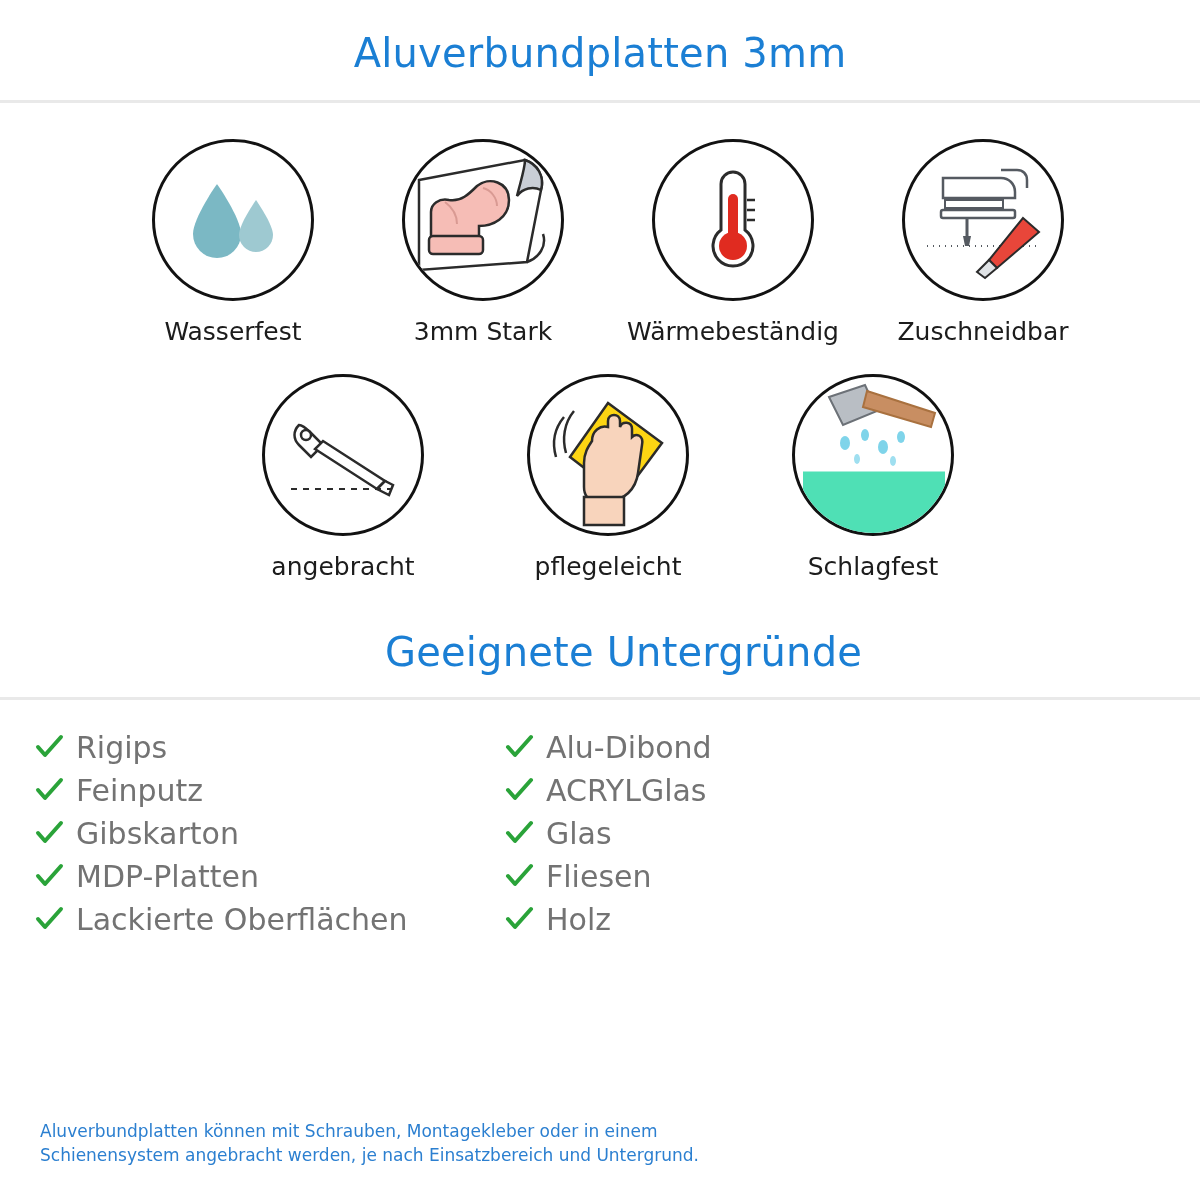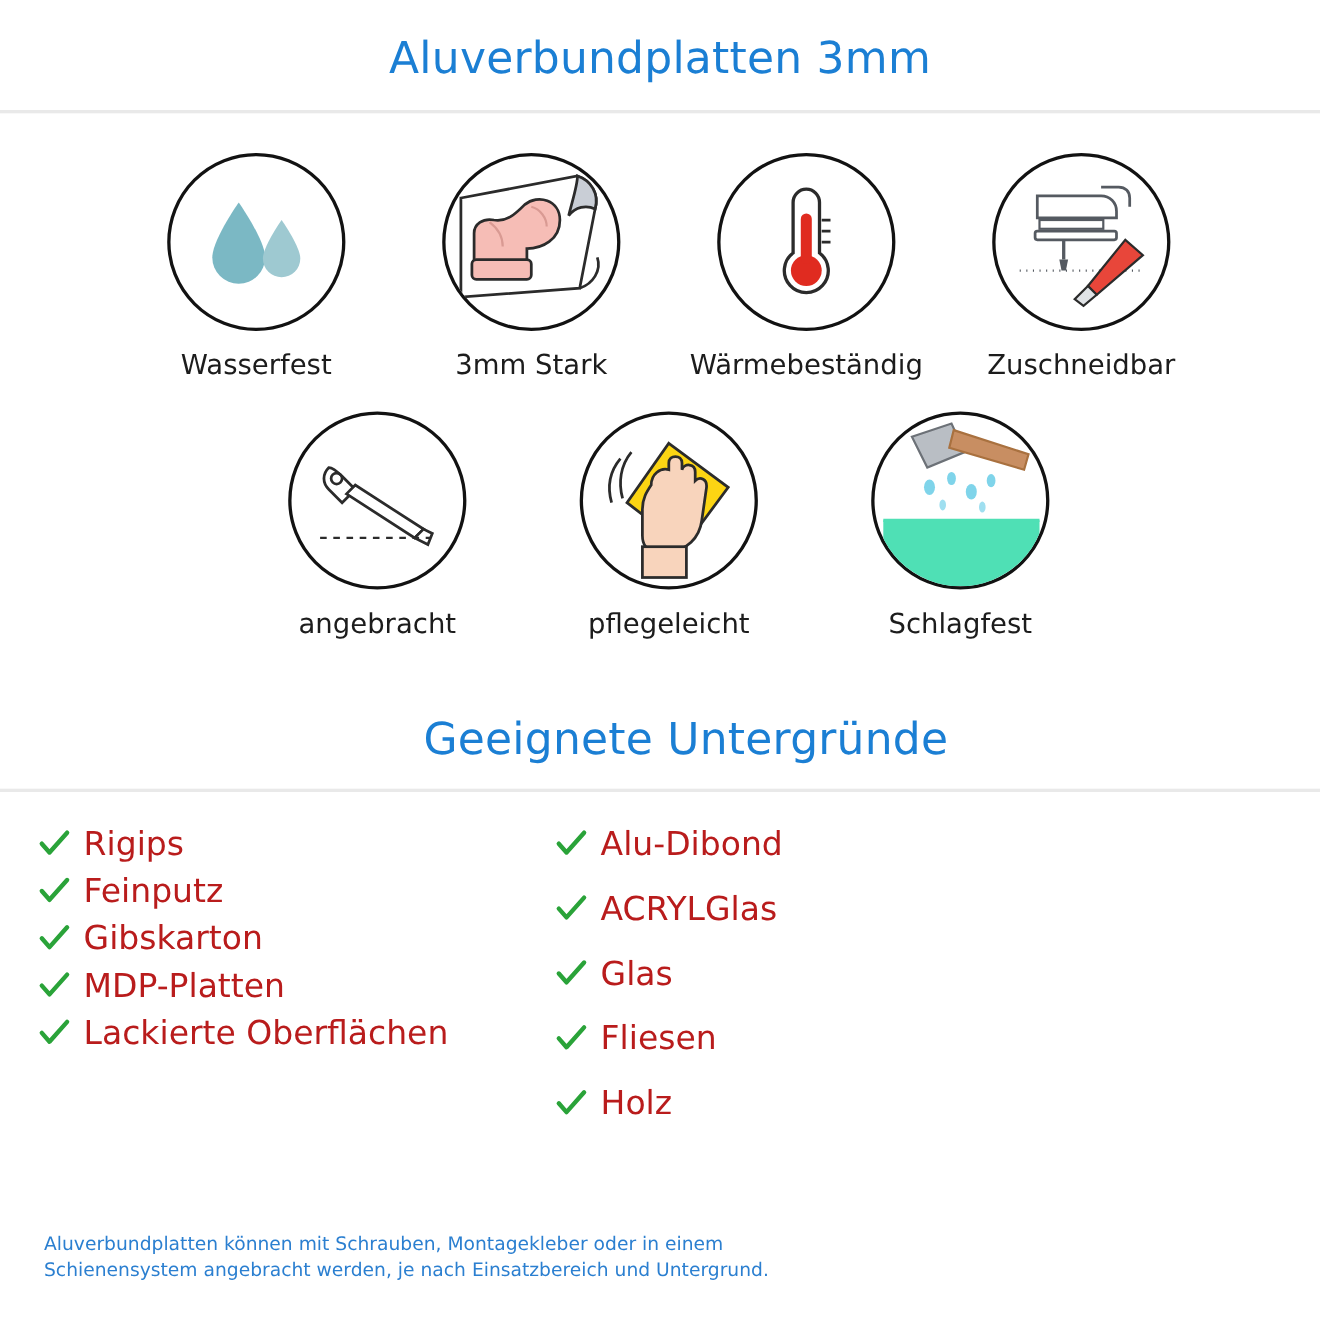--- a/index.html
+++ b/index.html
@@ -66,56 +66,56 @@
     margin-top: 16px;
     font-size: 25px;
     color: #1c1c1c;
     text-align: center;
     white-space: nowrap;
   }
   .row2 { margin-top: 28px; }
 
   
   #title-sub {
-    margin-top: 68px;
+    margin-top: 48px;
     padding-left: 47px;
   }
   .sub-divider {
     height: 3px;
     background: #e9e9e9;
     margin-top: 22px;
   }
   .substrates {
     display: flex;
     padding: 26px 34px 0 34px;
   }
   .sub-col {
     display: flex;
     flex-direction: column;
   }
   .sub-col.c1 { width: 470px; }
-  .sub-col.c2 { width: 340px; gap: 16px; }
+  .sub-col.c2 { width: 340px; }
   .sub-col.c3 { width: 340px; }
   .sub-item {
     display: flex;
     align-items: center;
     height: 42px;
     margin-bottom: 1px;
   }
   .check {
     width: 30px;
     height: 30px;
     flex: 0 0 30px;
     margin-right: 12px;
     position: relative;
   }
   .check svg { display: block; }
   .sub-text {
     font-size: 30px;
-    color: #b91c1c;
+    color: #737373;
     white-space: nowrap;
   }
 
   
   .footnote {
     position: absolute;
     left: 0;
     right: 0;
     bottom: 24px;
     color: #2b7fd0;

